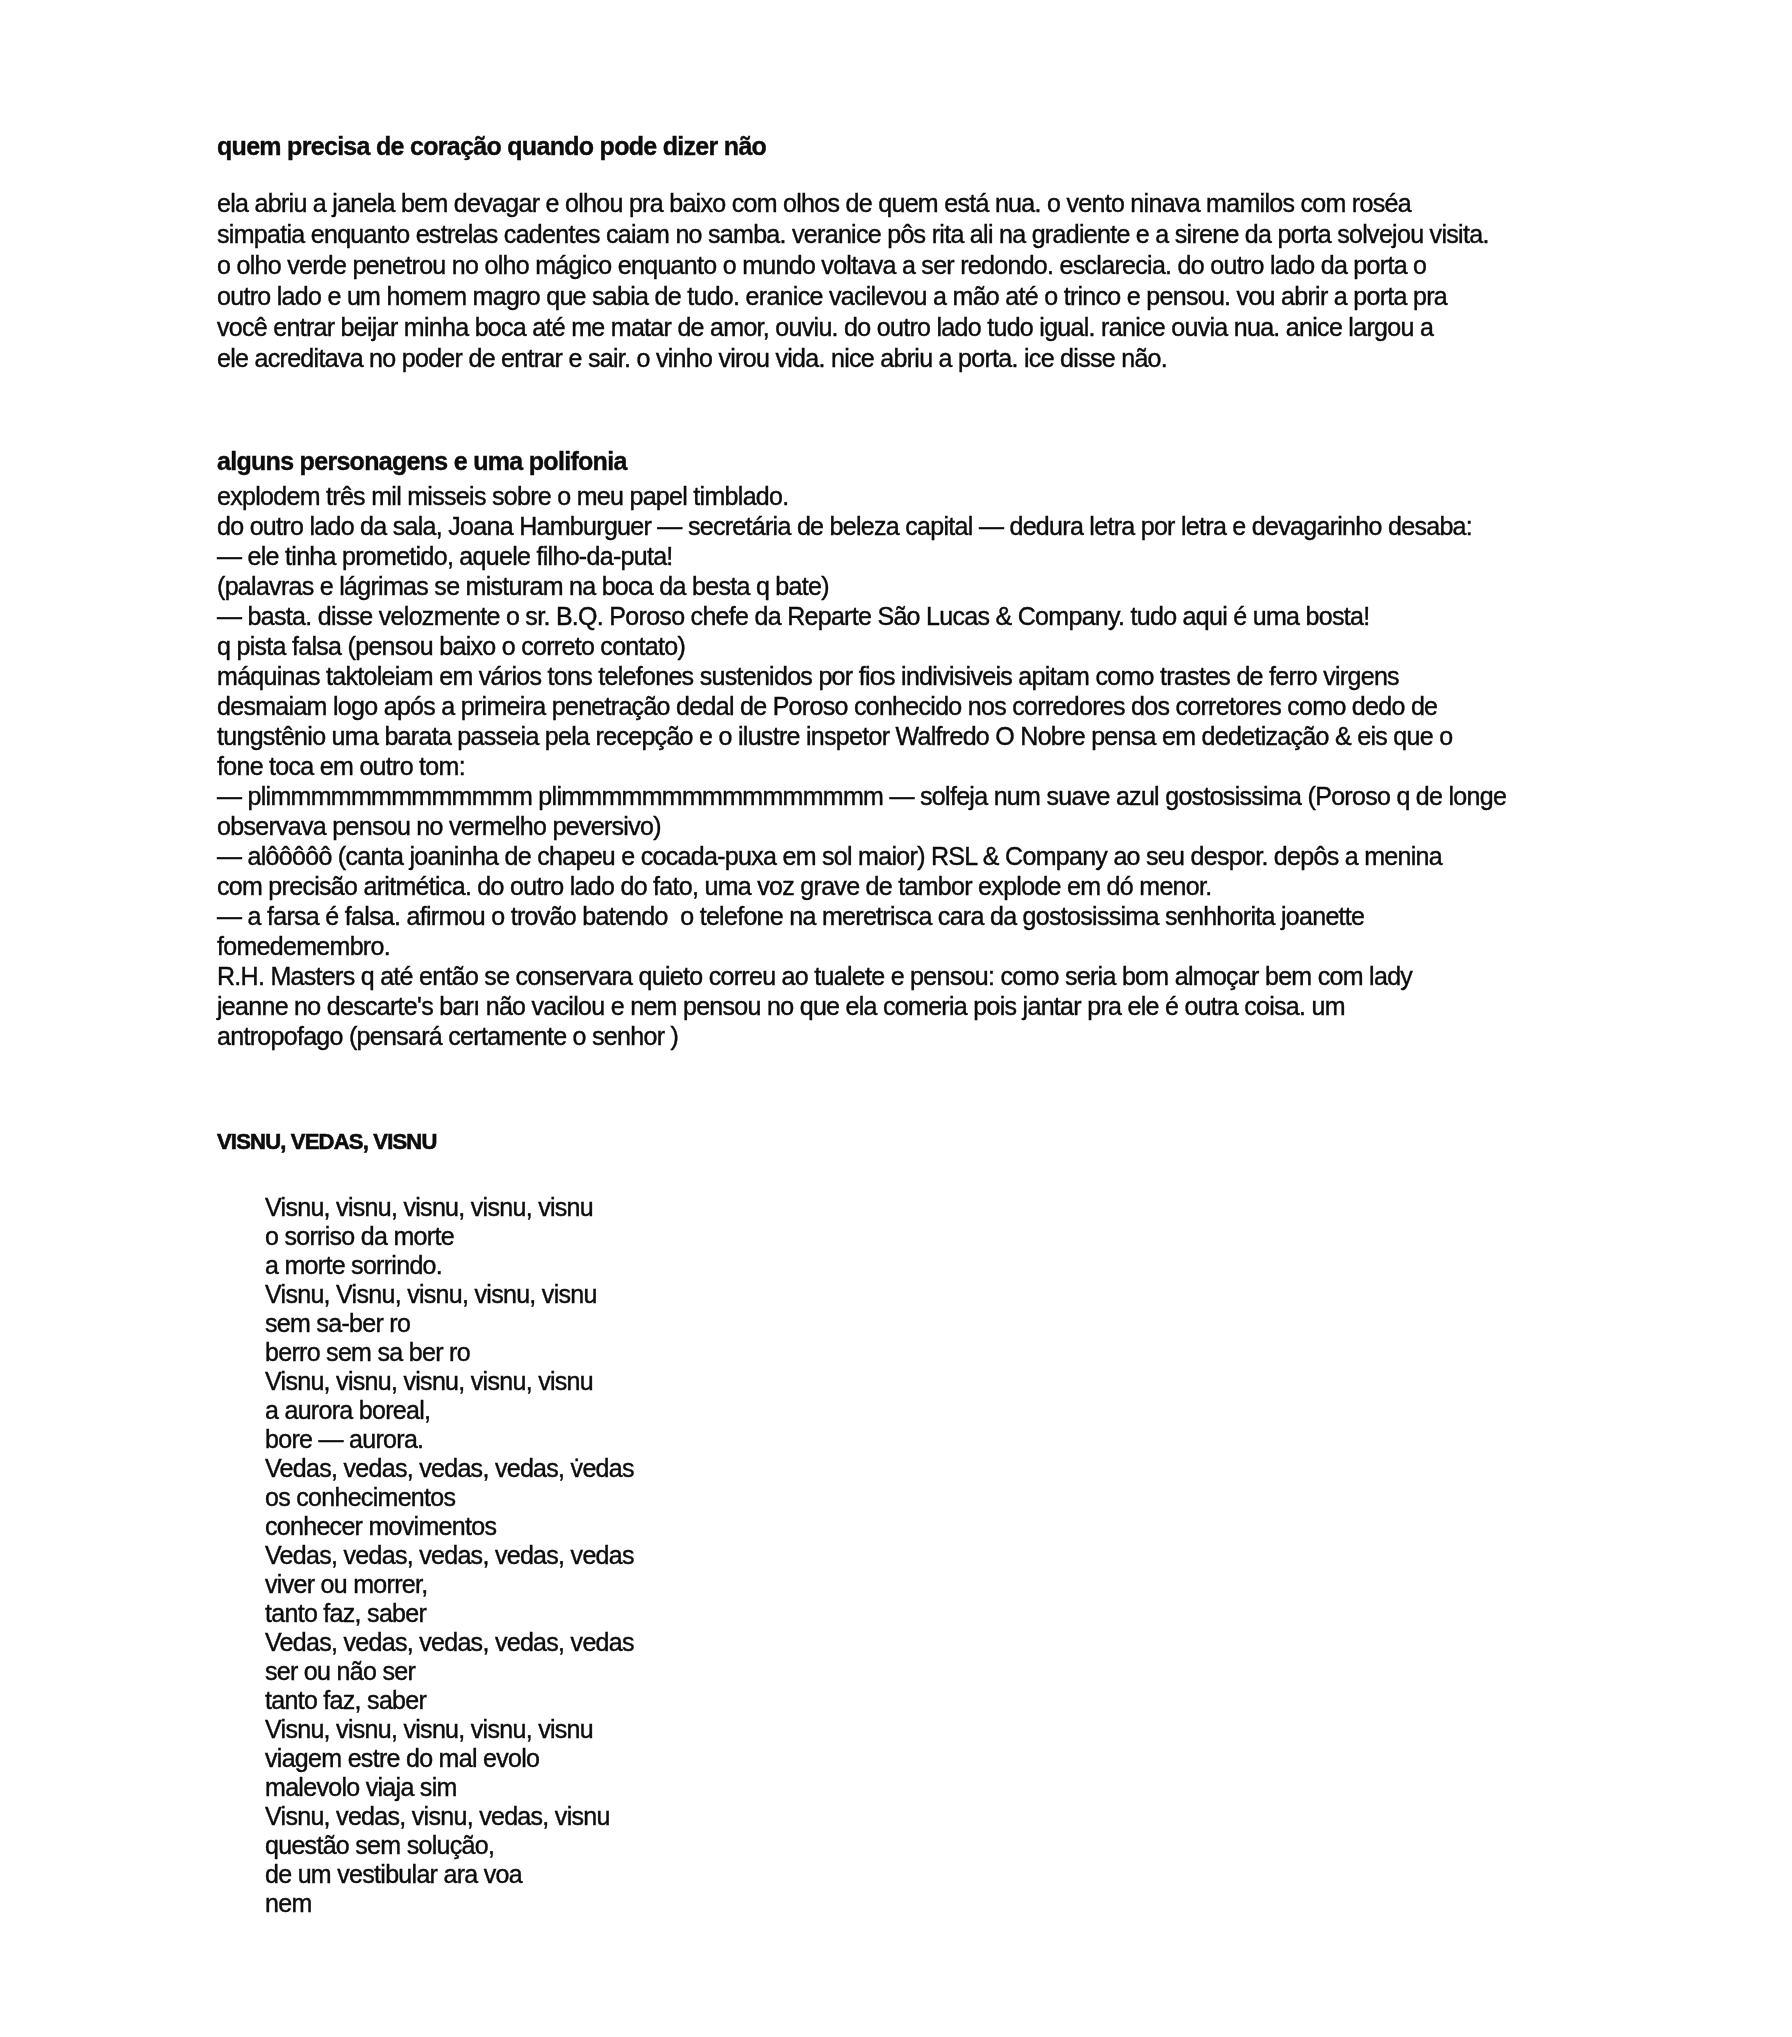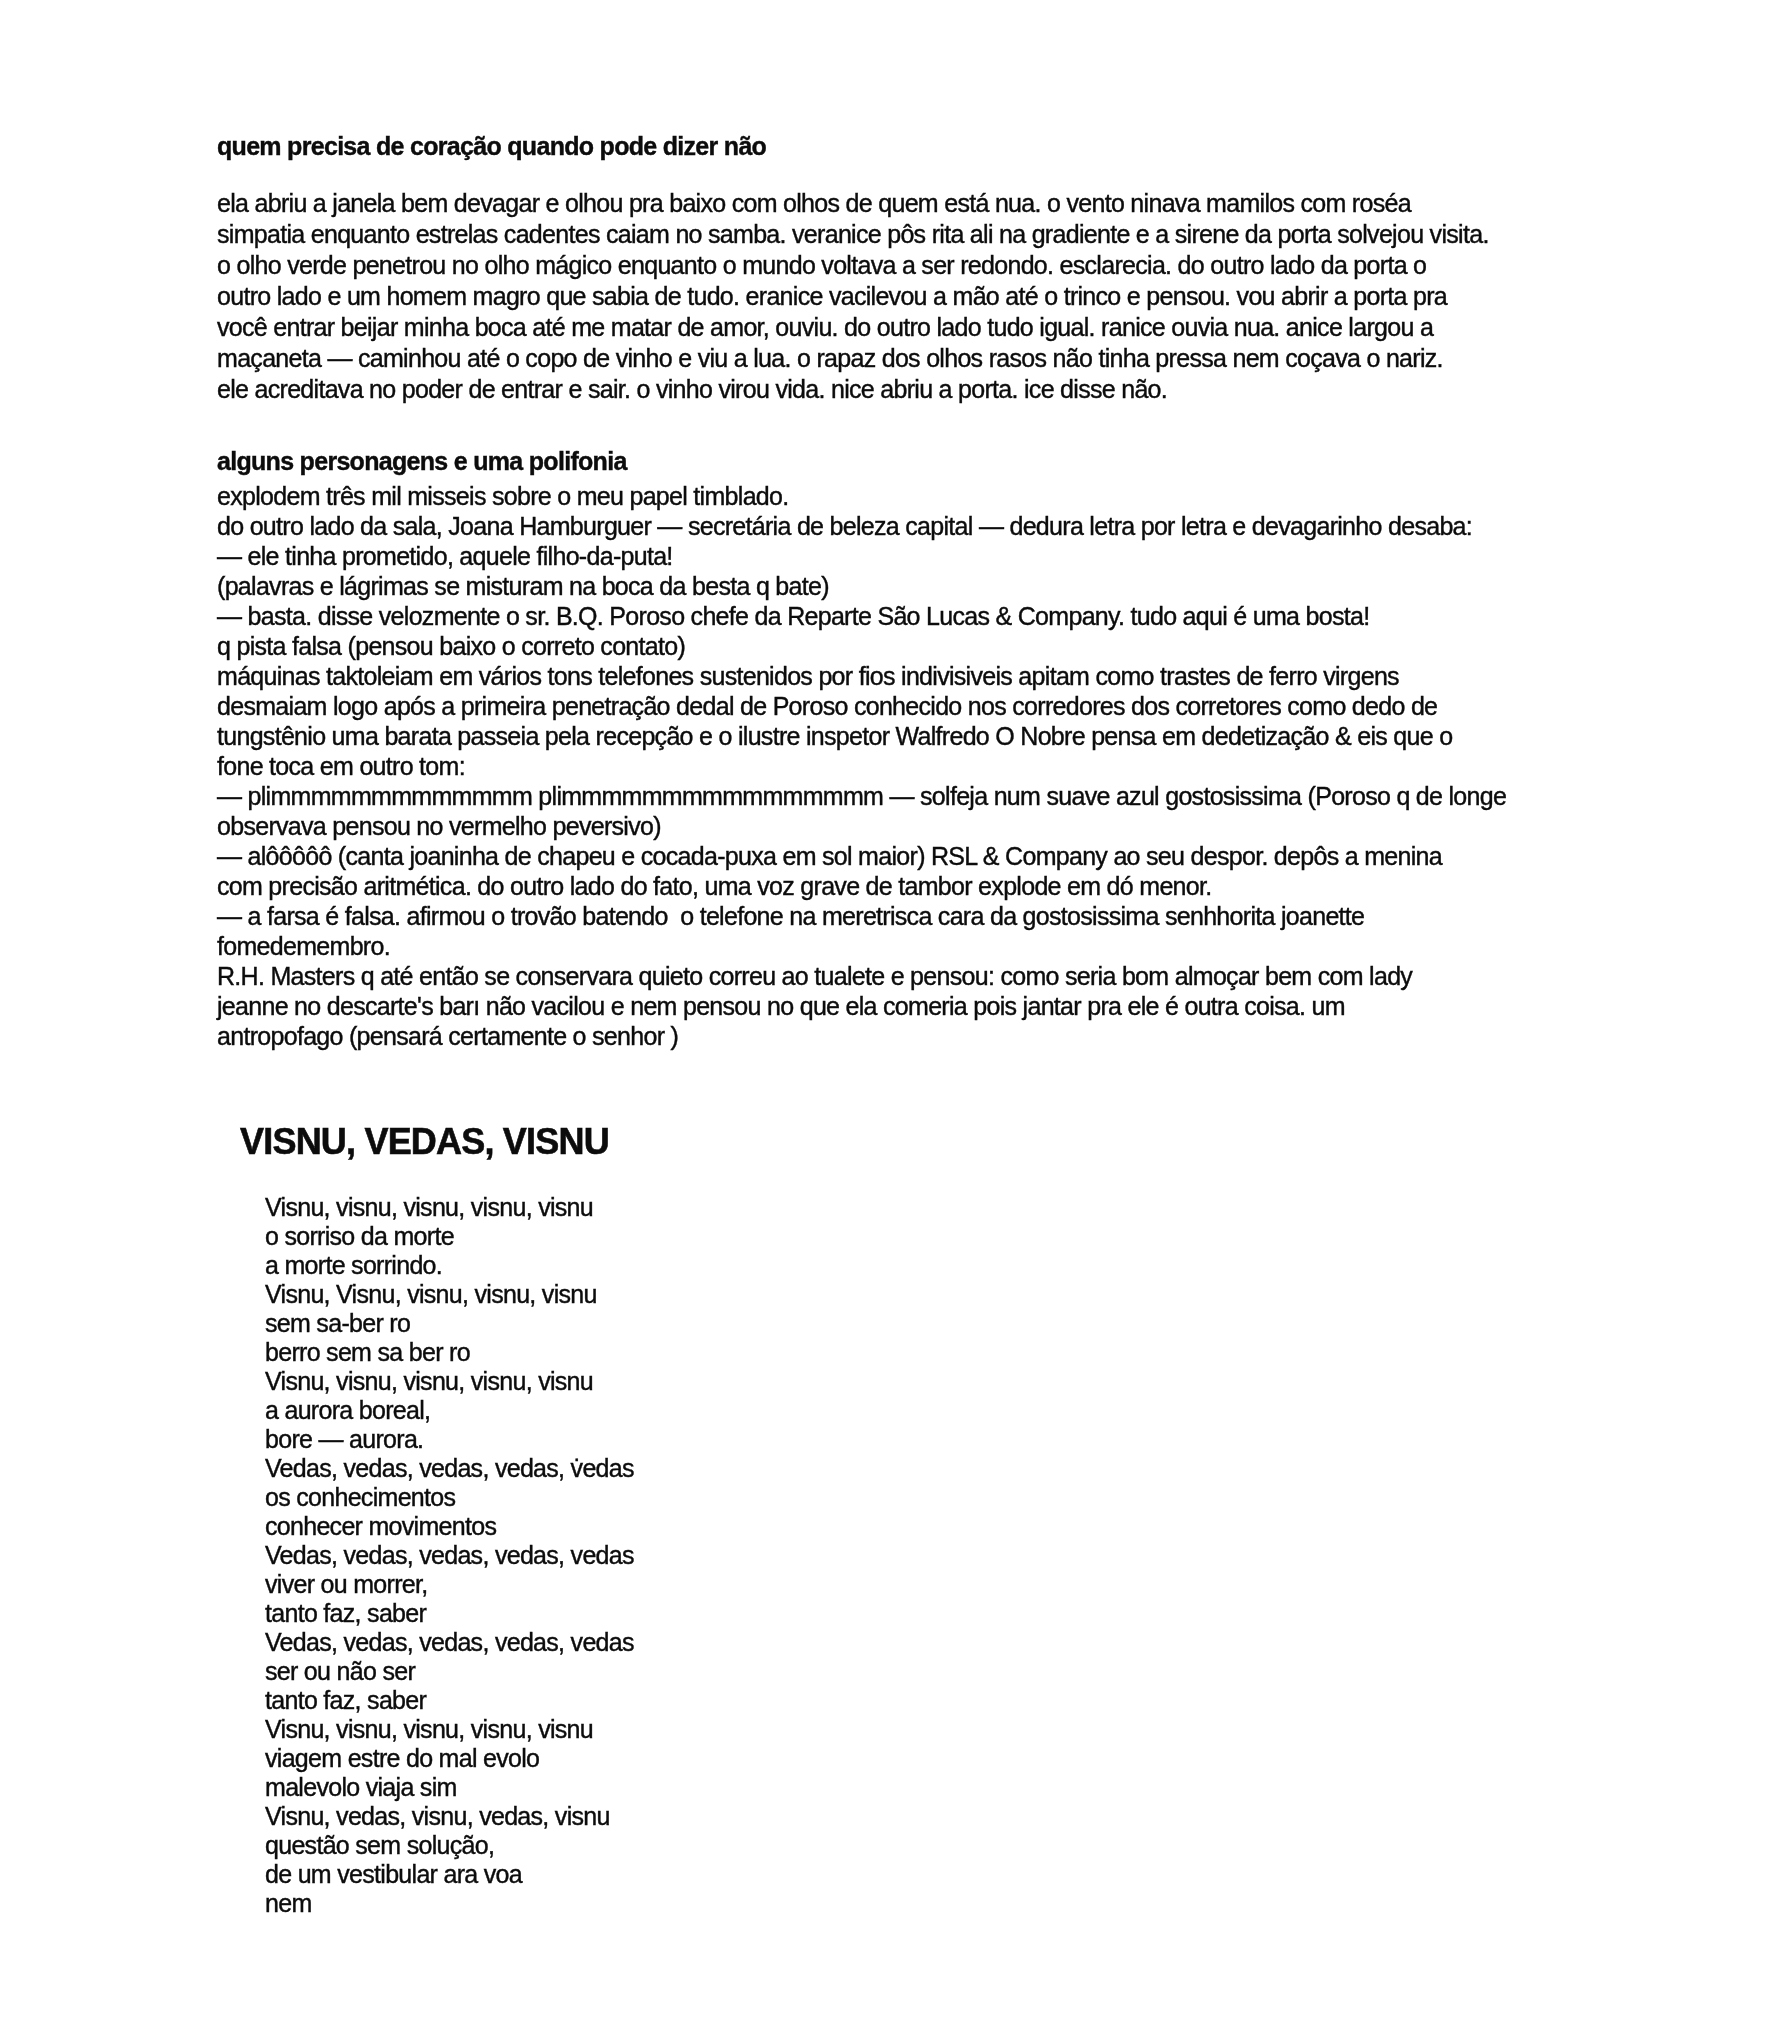--- a/index.html
+++ b/index.html
@@ -26,25 +26,24 @@
     font-size: 25px;
     line-height: 31px;
     letter-spacing: -0.7px;
     white-space: pre;
     -webkit-text-stroke: 0.4px currentColor;
   }
   #story2-body .line { line-height: 30px; }
   #poem-body .line { line-height: 29px; margin-left: 48px; }
   .poem-title {
     font-weight: 700;
-    font-size: 36px;
+    font-size: 22px;
     line-height: 38px;
     letter-spacing: -0.8px;
     white-space: pre;
-    margin-left: 23px;
     -webkit-text-stroke: 0.6px currentColor;
   }
   #story1-title { top: 131px; }
   #story1-body  { top: 188px; }
   #story2-title { top: 446px; }
   #story2-body  { top: 481px; }
   #poem-title   { top: 1123px; }
   #poem-body    { top: 1193px; }
 </style>
 </head>
@@ -53,21 +52,20 @@
 <div class="page">
 
   <div id="story1-title" class="sec sec-title">quem precisa de coração quando pode dizer não</div>
 
   <div id="story1-body" class="sec">
       <div class="line">ela abriu a janela bem devagar e olhou pra baixo com olhos de quem está nua. o vento ninava mamilos com roséa</div>
       <div class="line">simpatia enquanto estrelas cadentes caiam no samba. veranice pôs rita ali na gradiente e a sirene da porta solvejou visita.</div>
       <div class="line">o olho verde penetrou no olho mágico enquanto o mundo voltava a ser redondo. esclarecia. do outro lado da porta o</div>
       <div class="line">outro lado e um homem magro que sabia de tudo. eranice vacilevou a mão até o trinco e pensou. vou abrir a porta pra</div>
       <div class="line">você entrar beijar minha boca até me matar de amor, ouviu. do outro lado tudo igual. ranice ouvia nua. anice largou a</div>
-      <div class="line">maçaneta — caminhou até o copo de vinho e viu a lua. o rapaz dos olhos rasos não tinha pressa nem coçava o nariz.</div>
       <div class="line">ele acreditava no poder de entrar e sair. o vinho virou vida. nice abriu a porta. ice disse não.</div>
     </div>
 
   <div id="story2-title" class="sec sec-title">alguns personagens e uma polifonia</div>
 
   <div id="story2-body" class="sec">
       <div class="line">explodem três mil misseis sobre o meu papel timblado.</div>
       <div class="line">do outro lado da sala, Joana Hamburguer — secretária de beleza capital — dedura letra por letra e devagarinho desaba:</div>
       <div class="line">— ele tinha prometido, aquele filho-da-puta!</div>
       <div class="line">(palavras e lágrimas se misturam na boca da besta q bate)</div>

